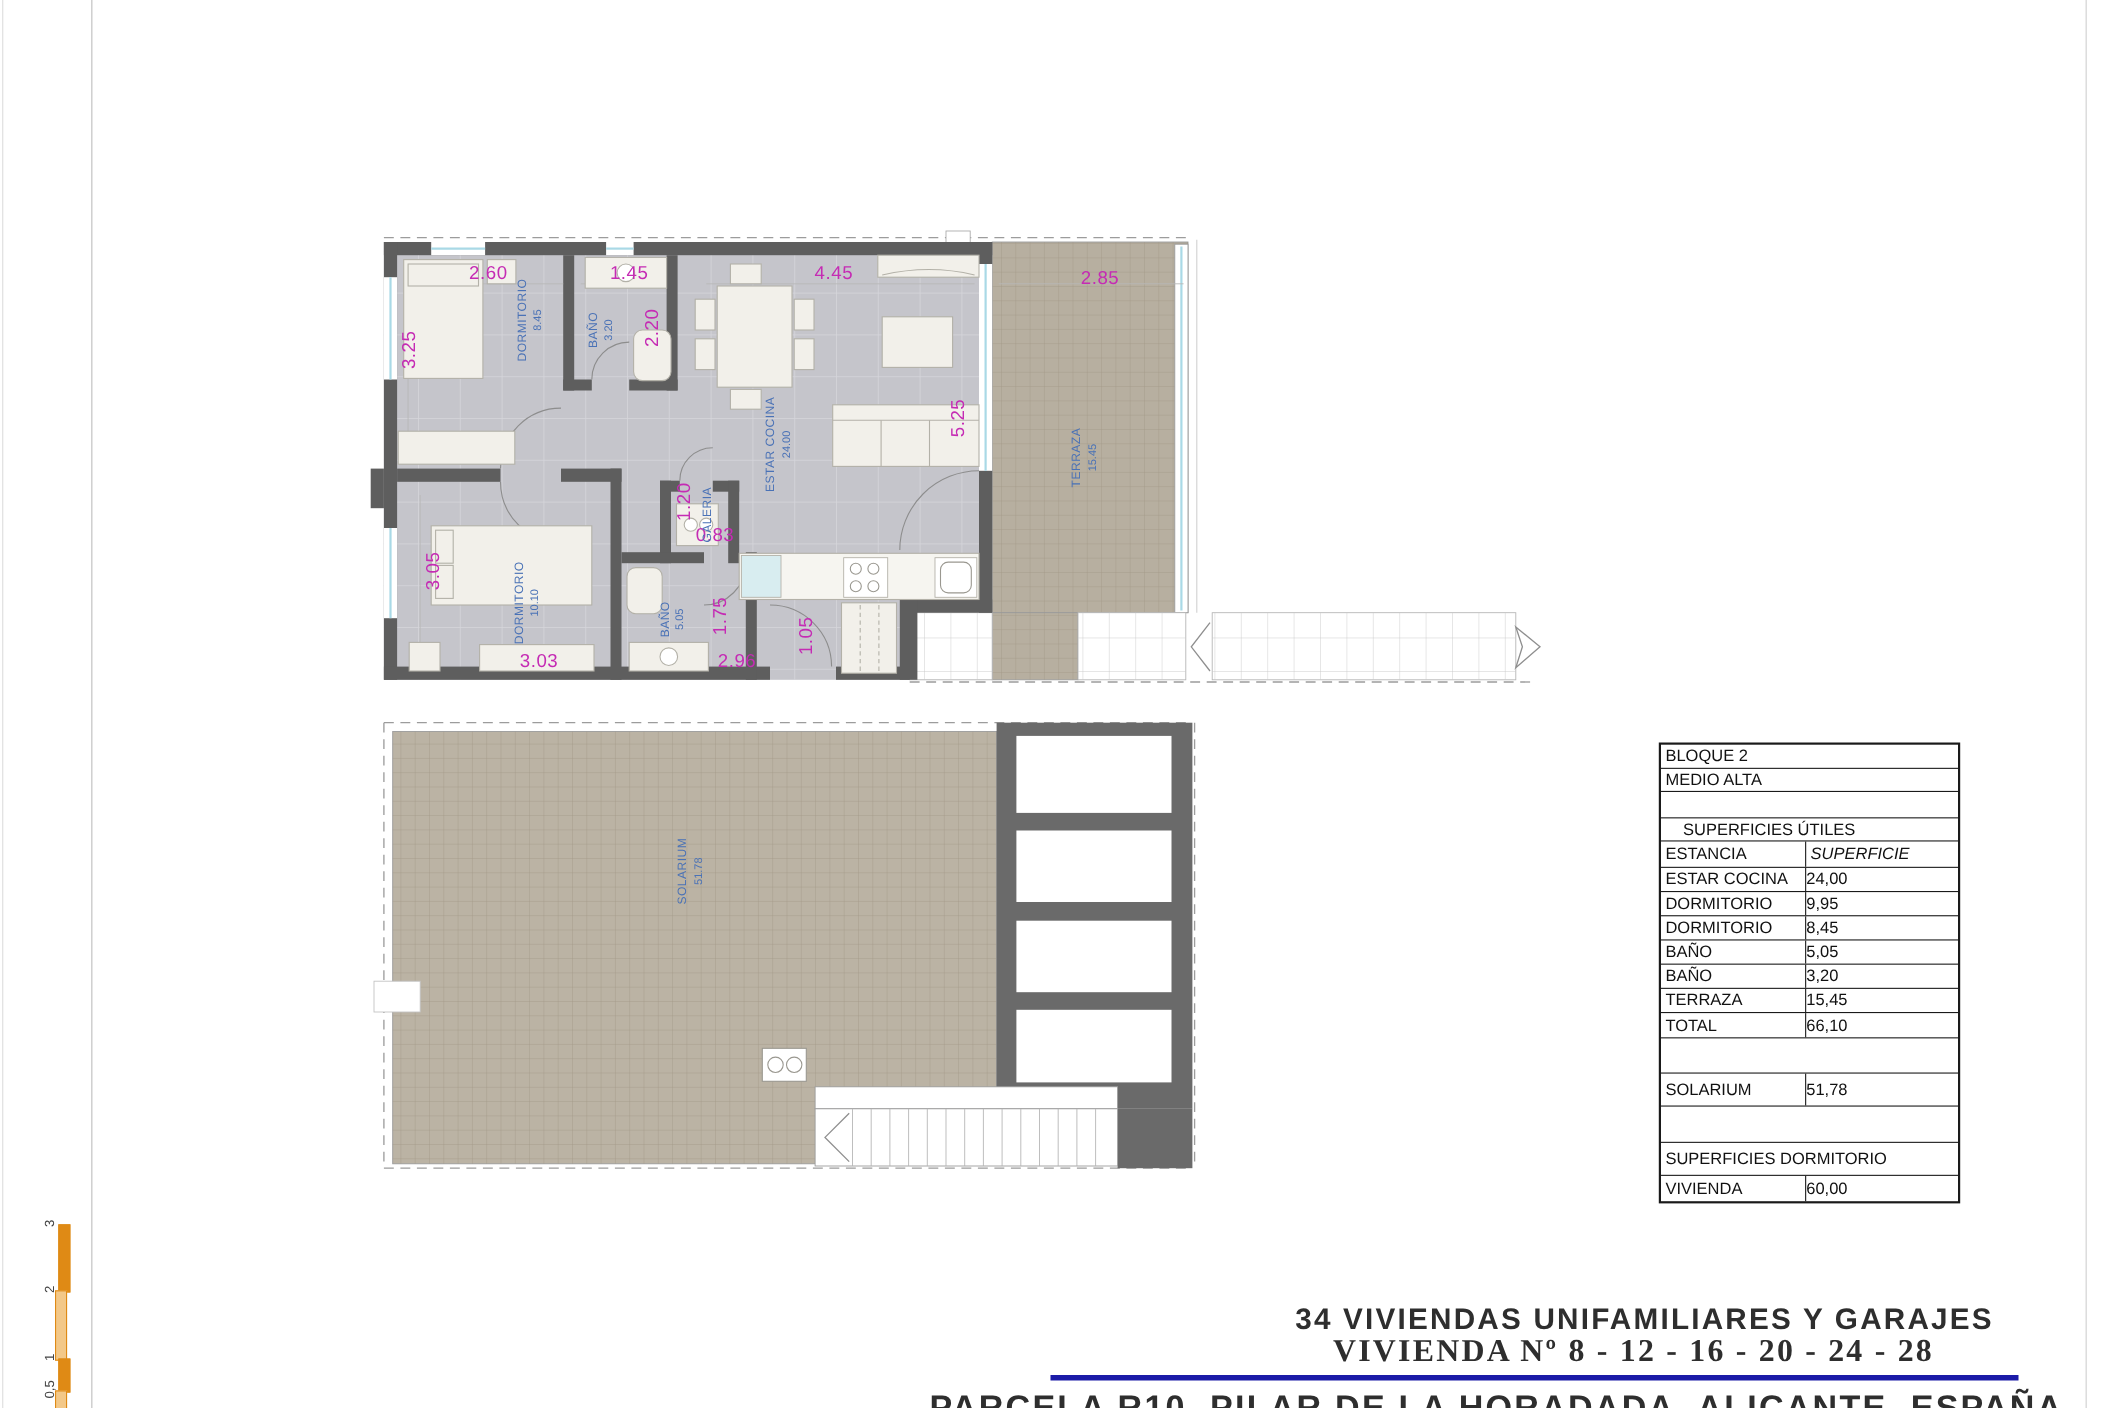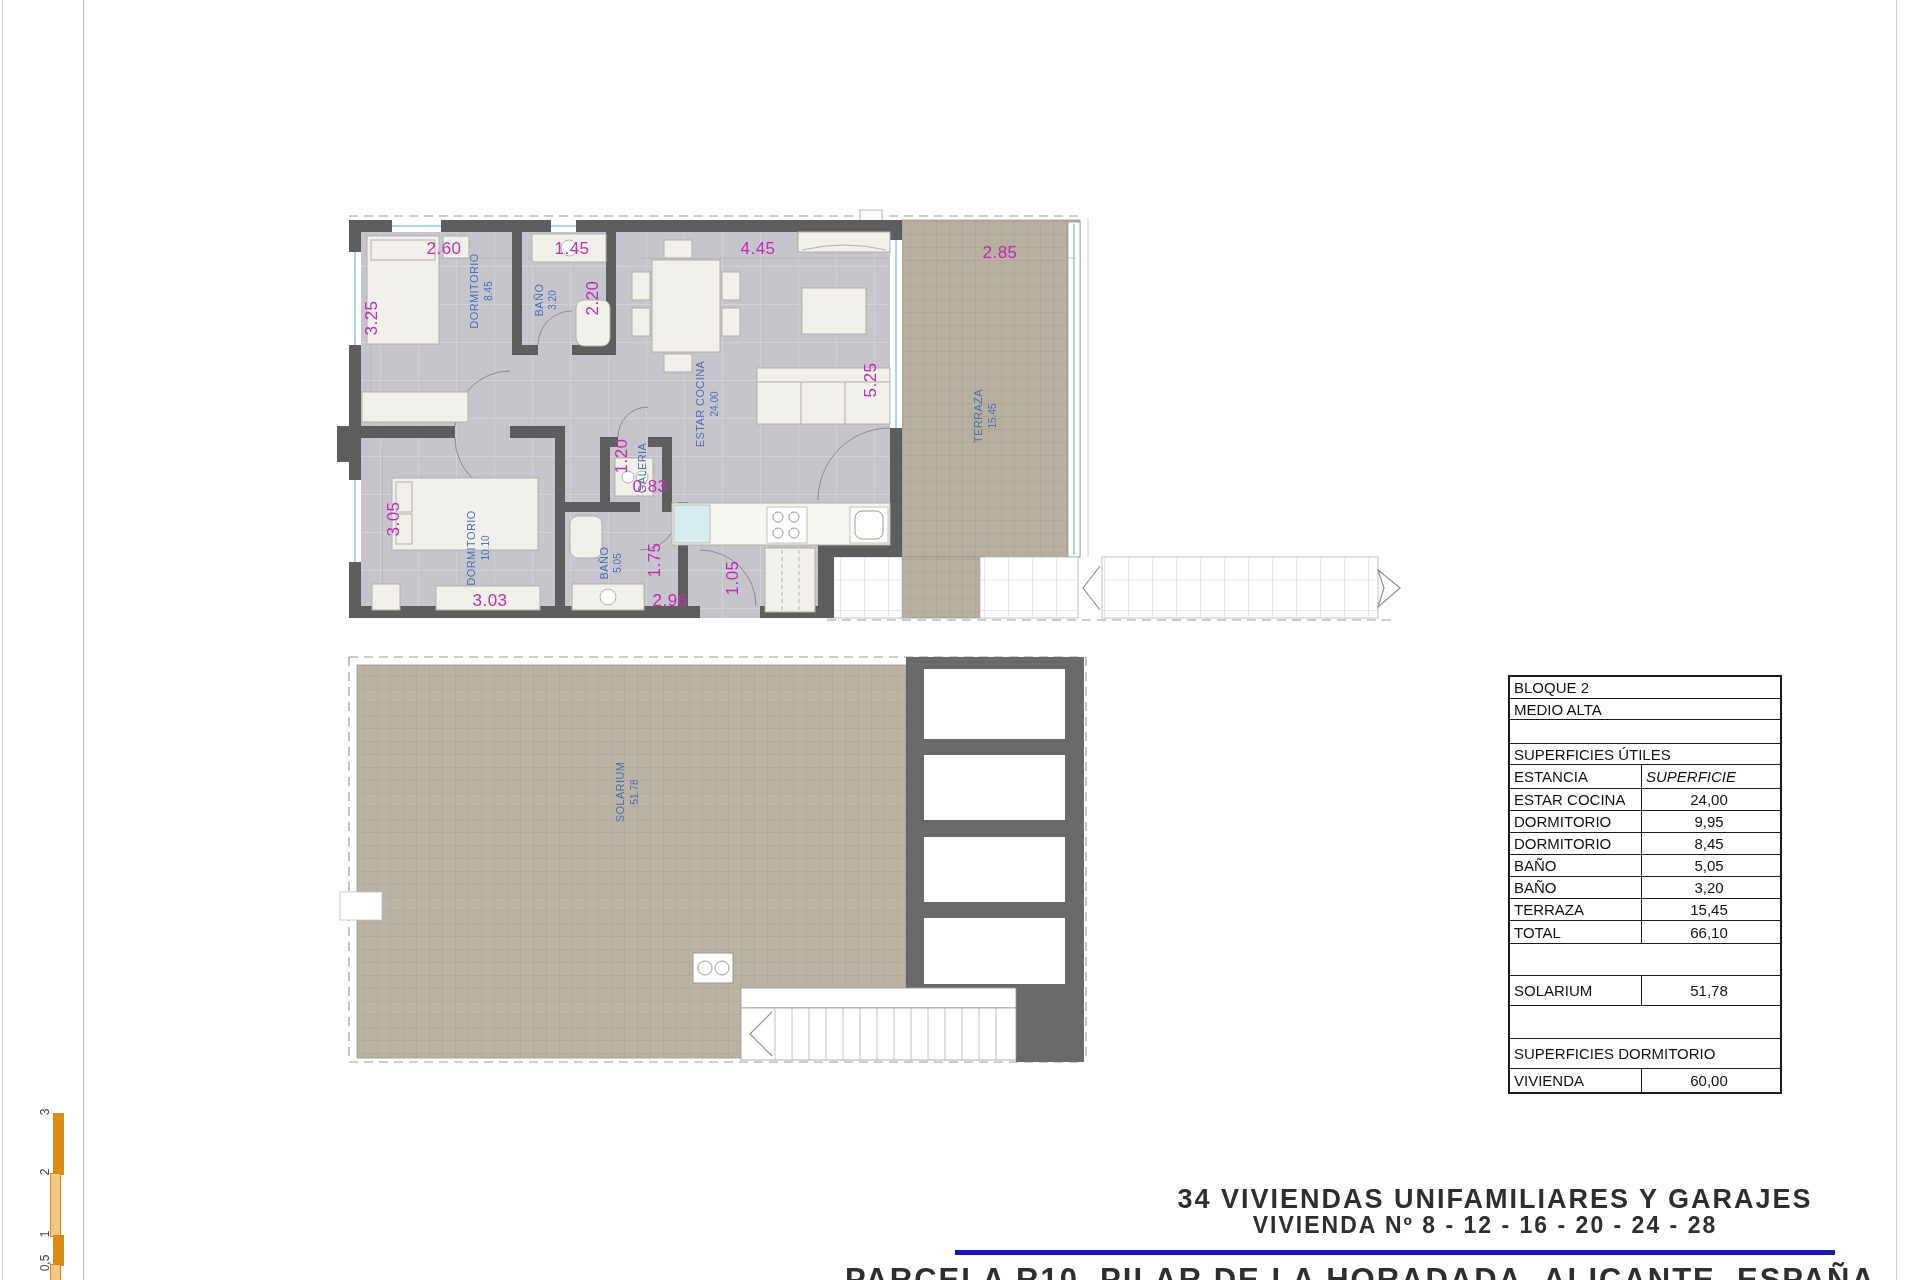--- a/index.html
+++ b/index.html
@@ -5,21 +5,21 @@
   html,body{margin:0;padding:0;background:#ffffff;}
   #canvas{position:relative;width:1920px;height:1280px;background:#ffffff;overflow:hidden;
           font-family:"Liberation Sans",sans-serif;}
   .vline{position:absolute;top:0;bottom:0;width:1px;}
   
   #areas-table{position:absolute;left:1508px;top:675px;width:270px;border:2px solid #1a1a1a;
                font-size:15px;color:#111;background:#fff;}
   .trow{display:flex;border-bottom:1px solid #1a1a1a;box-sizing:border-box;}
   .trow:last-child{border-bottom:none;}
   .trow .c1{padding-left:4px;box-sizing:border-box;overflow:hidden;white-space:nowrap;}
-  .trow .c2{flex:1;text-align:center;padding-right:4px;box-sizing:border-box;white-space:nowrap;}
+  .trow .c2{flex:1;text-align:left;padding-right:4px;box-sizing:border-box;white-space:nowrap;}
   .trow.split .c1{width:132px;border-right:1px solid #1a1a1a;}
   .trow.full .c1{width:100%;border-right:none;}
   
   .title-line{position:absolute;color:#2e2e2e;font-weight:700;text-align:center;white-space:nowrap;}
   #title-rule{position:absolute;height:5px;}
   
   #scale-bar{position:absolute;left:46px;top:1113px;width:34px;height:167px;}
   .sb-seg{position:absolute;width:9px;}
   .sb-label{position:absolute;left:-16px;width:30px;text-align:center;font-size:12px;color:#444;
             transform:rotate(-90deg);transform-origin:center;}
@@ -291,21 +291,21 @@
   <div id="areas-table">
     <div class="trow full" style="height:22px;line-height:22px;align-items:center;">
         <div class="c1">BLOQUE 2</div>
       </div>
     <div class="trow full" style="height:21px;line-height:21px;">
         <div class="c1">MEDIO ALTA</div>
       </div>
     <div class="trow full" style="height:24px;">
         <div class="c1"></div>
       </div>
-    <div class="trow full" style="height:21px;line-height:21px;">
+    <div class="trow full" style="height:21px;line-height:21px;padding-left:16px;">
         <div class="c1">SUPERFICIES ÚTILES</div>
       </div>
     <div class="trow split" style="height:24px;line-height:24px;">
       <div class="c1">ESTANCIA</div>
       <div class="c2" style="text-align:left;padding-left:4px;font-style:italic;">SUPERFICIE</div>
     </div>
     <div class="trow split" style="height:22px;line-height:22px;">
         <div class="c1">ESTAR COCINA</div>
         <div class="c2">24,00</div>
       </div>
@@ -346,21 +346,21 @@
     <div class="trow full" style="height:30px;line-height:30px;">
         <div class="c1">SUPERFICIES DORMITORIO</div>
       </div>
     <div class="trow split" style="height:23px;line-height:23px;">
         <div class="c1">VIVIENDA</div>
         <div class="c2">60,00</div>
       </div>
   </div>
 
   <div class="title-line" style="left:1150px;top:1184px;width:690px;font-size:27px;letter-spacing:2px;">34 VIVIENDAS UNIFAMILIARES Y GARAJES</div>
-  <div class="title-line" style="left:1130px;top:1212px;width:710px;font-size:23px;letter-spacing:2px;">VIVIENDA Nº 8 - 12 - 16 - 20 - 24 - 28</div>
+  <div class="title-line" style="left:1130px;top:1212px;width:710px;font-size:29px;letter-spacing:2px;font-family:Liberation Serif, serif;">VIVIENDA Nº 8 - 12 - 16 - 20 - 24 - 28</div>
   <div id="title-rule" style="left: 955px; top: 1250px; width: 880px; background: rgb(27, 27, 168);"></div>
   <div class="title-line" style="left:845px;top:1262px;width:1016px;font-size:31px;letter-spacing:2px;">PARCELA R10, PILAR DE LA HORADADA, ALICANTE, ESPAÑA</div>
 
   <div id="scale-bar">
     <div class="sb-seg" style="top: 0px; height: 60px; left: 7px; background: rgb(223, 138, 21); border: 1px solid rgb(223, 138, 21);"></div>
     <div class="sb-seg" style="top: 60px; height: 62px; left: 4px; background: rgb(243, 200, 136); border: 1px solid rgb(223, 138, 21);"></div>
     <div class="sb-seg" style="top: 122px; height: 29px; left: 7px; background: rgb(223, 138, 21); border: 1px solid rgb(223, 138, 21);"></div>
     <div class="sb-seg" style="top: 151px; height: 16px; left: 4px; background: rgb(243, 200, 136); border: 1px solid rgb(223, 138, 21);"></div>
     <div class="sb-label" style="top:-8px;">3</div>
     <div class="sb-label" style="top:52px;">2</div>

